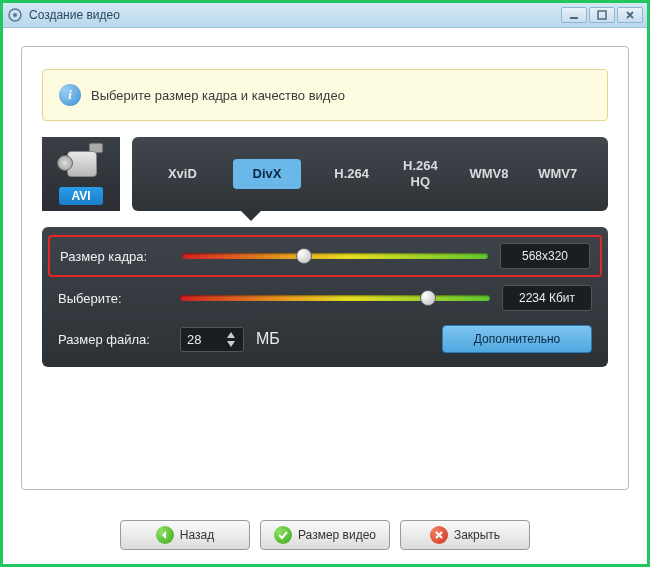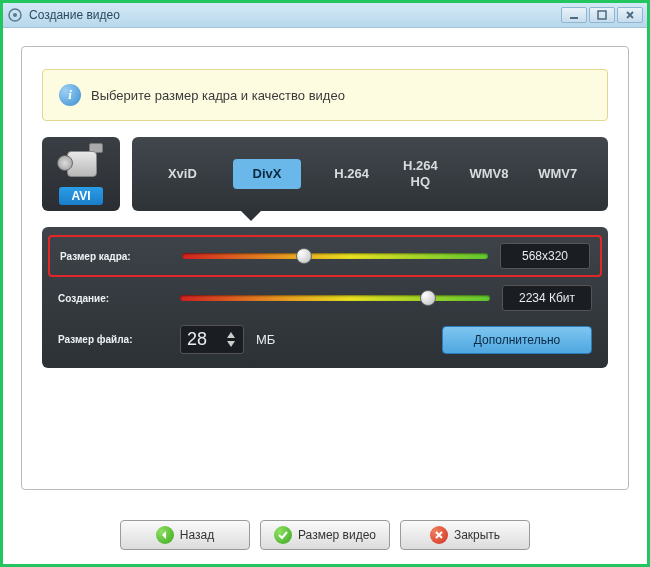--- a/index.html
+++ b/index.html
@@ -10,44 +10,44 @@
 .titlebar-title{flex:1;color:#2a4a5f;font-size:12px}
 .titlebar-btns{display:flex;gap:2px}
 .tbtn{width:26px;height:16px;background:linear-gradient(#e8f2f9,#c8dced);border:1px solid #8fb5d0;border-radius:2px;display:flex;align-items:center;justify-content:center;cursor:pointer}
 .tbtn svg{width:10px;height:10px}
 .client{flex:1;padding:18px;display:flex;flex-direction:column}
 .panel{flex:1;border:1px solid #bbb;border-radius:4px;padding:22px 20px;display:flex;flex-direction:column;gap:16px;background:#fff}
 .info{border:1px solid #e0d890;background:#fdfbe0;border-radius:4px;padding:14px 16px;display:flex;align-items:center;gap:10px}
 .info-icon{width:22px;height:22px;border-radius:50%;background:radial-gradient(circle at 30% 30%,#9dd0f5,#3a8fd0);display:flex;align-items:center;justify-content:center;color:#fff;font-weight:bold;font-family:Georgia,serif;font-style:italic;font-size:13px}
 .info-text{color:#3a3a3a;font-size:13px}
 .codec-row{display:flex;gap:12px;align-items:stretch}
-.format-badge{width:78px;height:74px;border-radius:6px;background:linear-gradient(#3a3f45,#2a2e33);display:flex;flex-direction:column;align-items:center;justify-content:space-between;padding:6px;position:relative}
+.format-badge{width:78px;height:74px;border-radius:0;background:linear-gradient(#3a3f45,#2a2e33);display:flex;flex-direction:column;align-items:center;justify-content:space-between;padding:6px;position:relative}
 .cam{width:48px;height:40px;position:relative;margin-bottom:4px}
 .cam-body{position:absolute;left:10px;top:8px;width:30px;height:26px;background:linear-gradient(#e8e8e8,#b8b8b8);border-radius:4px;border:1px solid #888}
 .cam-lens{position:absolute;left:0;top:12px;width:16px;height:16px;border-radius:50%;background:radial-gradient(#ddd,#999);border:1px solid #666}
 .cam-vf{position:absolute;right:2px;top:0;width:14px;height:10px;background:#aaa;border-radius:2px;border:1px solid #777}
 .format-label{background:linear-gradient(#2a9de8,#1a7dc8);color:#fff;font-weight:bold;font-size:12px;padding:2px 12px;border-radius:3px}
 .codec-tabs{flex:1;background:linear-gradient(#42474d,#2e3338);border-radius:6px;display:flex;align-items:stretch;position:relative;padding:16px}
 .codec-tab{flex:1;display:flex;align-items:center;justify-content:center;color:#d8dce0;font-weight:bold;font-size:13px;cursor:pointer;text-align:center;line-height:1.2;white-space:pre-line}
 .codec-tab.active{background:#6ab8ea;color:#0a2a40;border-radius:4px;margin:6px 16px}
 .pointer{position:absolute;top:100%;left:0;width:0;height:0;border-left:10px solid transparent;border-right:10px solid transparent;border-top:10px solid #2e3338;transform:translateX(-50%)}
 .settings{background:linear-gradient(#3f444a,#2c3136);border-radius:6px;padding:14px 16px;display:flex;flex-direction:column;gap:14px}
 .srow{display:flex;align-items:center;gap:12px}
 .srow.hl{border:2px solid #e02828;border-radius:4px;padding:6px 10px;margin:-6px -10px}
-.slabel{width:110px;color:#eef2f5;font-weight:bold;font-size:10px}
+.slabel{width:110px;color:#eef2f5;font-weight:normal;font-size:13px}
 .slider{flex:1;height:18px;position:relative;display:flex;align-items:center}
 .track{height:6px;width:100%;border-radius:3px;background:linear-gradient(90deg,#d02020 0%,#e8a020 35%,#e8e020 55%,#60c830 100%);box-shadow:inset 0 1px 2px rgba(0,0,0,.5)}
 .thumb{position:absolute;width:16px;height:16px;border-radius:50%;background:radial-gradient(circle at 30% 30%,#fff,#bbb);border:1px solid #666;top:1px;transform:translateX(-50%);cursor:pointer}
 .svalue{min-width:90px;background:#1a1d21;border:1px solid #555;border-radius:3px;color:#e8ecef;text-align:center;padding:5px 10px;font-size:12px}
 .spinner{display:flex;align-items:center;background:#1a1d21;border:1px solid #555;border-radius:3px;padding:3px 6px;gap:8px}
-.spinner-val{color:#e8ecef;min-width:30px;font-size:18px}
+.spinner-val{color:#e8ecef;min-width:30px;font-size:13px}
 .spinner-btns{display:flex;flex-direction:column;gap:1px}
 .spbtn{width:12px;height:8px;display:flex;align-items:center;justify-content:center;cursor:pointer}
 .spbtn svg{width:8px;height:6px;fill:#ccc}
-.unit{color:#e8ecef;font-size:13px}
+.unit{color:#e8ecef;font-size:16px}
 .advbtn{margin-left:auto;min-width:150px;background:linear-gradient(#7ec5f0,#4fa8e0);border:1px solid #2a7db8;border-radius:4px;color:#0a2a45;font-size:12px;padding:6px 12px;cursor:pointer;text-align:center}
 .footer{padding:12px 18px 14px;display:flex;justify-content:center;gap:10px}
 .btn{min-width:130px;height:30px;background:linear-gradient(#fafafa,#dcdcdc);border:1px solid #9a9a9a;border-radius:4px;display:flex;align-items:center;justify-content:center;gap:6px;cursor:pointer;color:#333;font-size:12px}
 .btn-icon{width:18px;height:18px;border-radius:50%;display:flex;align-items:center;justify-content:center}
 .btn-icon.green{background:radial-gradient(circle at 30% 30%,#8ee060,#3aa820)}
 .btn-icon.red{background:radial-gradient(circle at 30% 30%,#f08060,#d03020)}
 .btn-icon svg{width:10px;height:10px;fill:#fff}
 </style>
 </head>
 <body>
@@ -112,21 +112,21 @@
       <div class="settings">
         <div class="srow hl">
           <div class="slabel">Размер кадра:</div>
           <div class="slider">
             <div class="track"></div>
             <div class="thumb" id="thumb-frame" style="left: 40%;"></div>
           </div>
           <div class="svalue">568x320</div>
         </div>
         <div class="srow">
-          <div class="slabel">Создание:</div>
+          <div class="slabel">Выберите:</div>
           <div class="slider">
             <div class="track"></div>
             <div class="thumb" id="thumb-quality" style="left: 80%;"></div>
           </div>
           <div class="svalue">2234 Кбит</div>
         </div>
         <div class="srow">
           <div class="slabel">Размер файла:</div>
           <div class="spinner">
             <span class="spinner-val">28</span>

